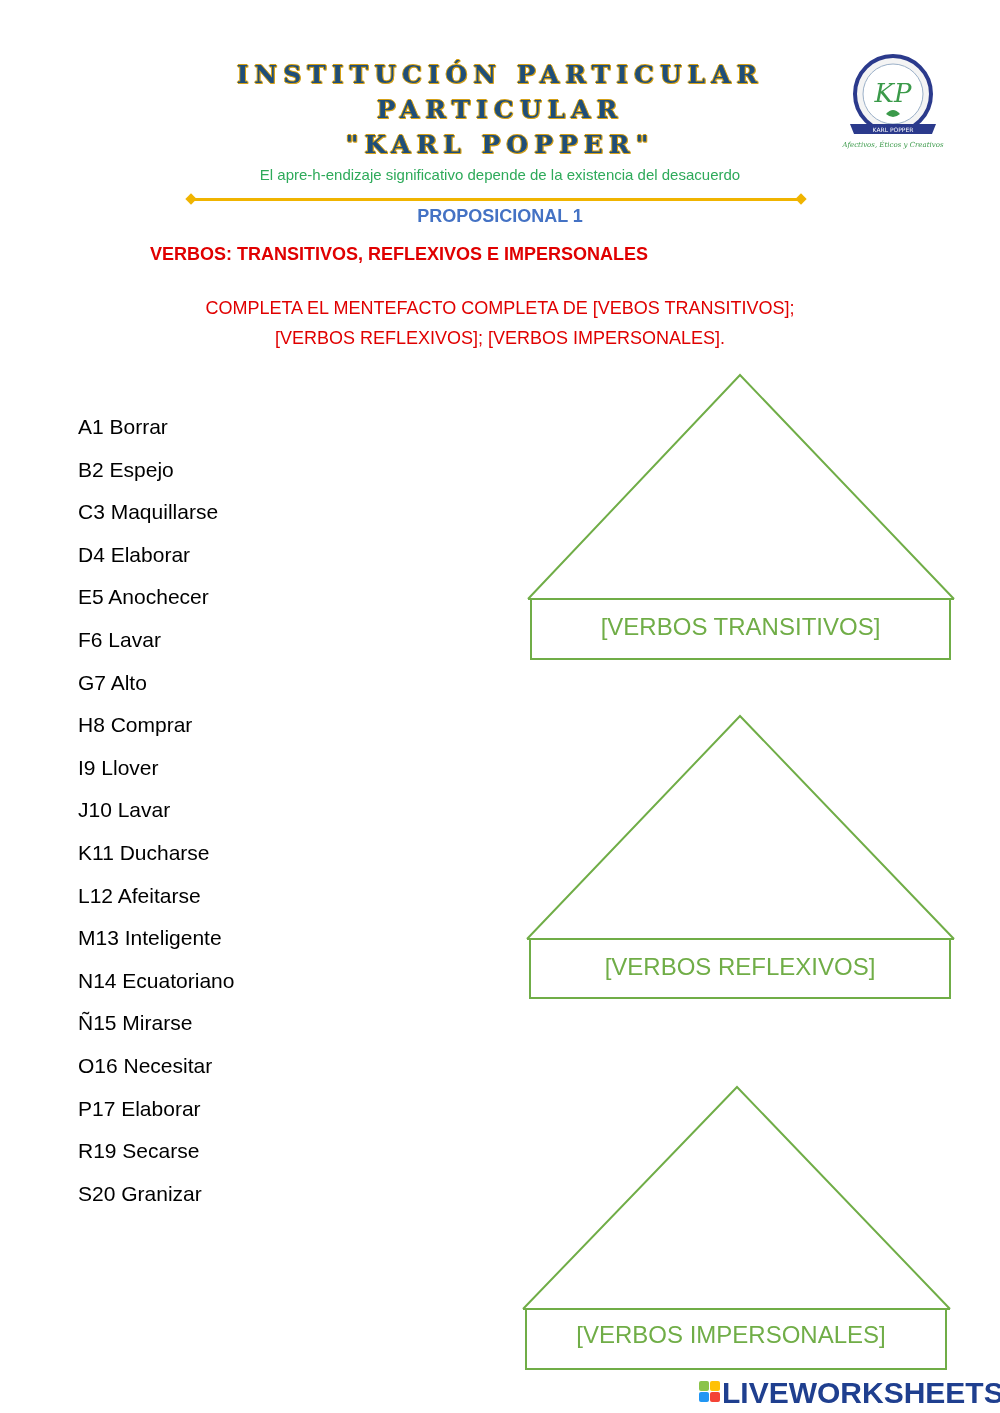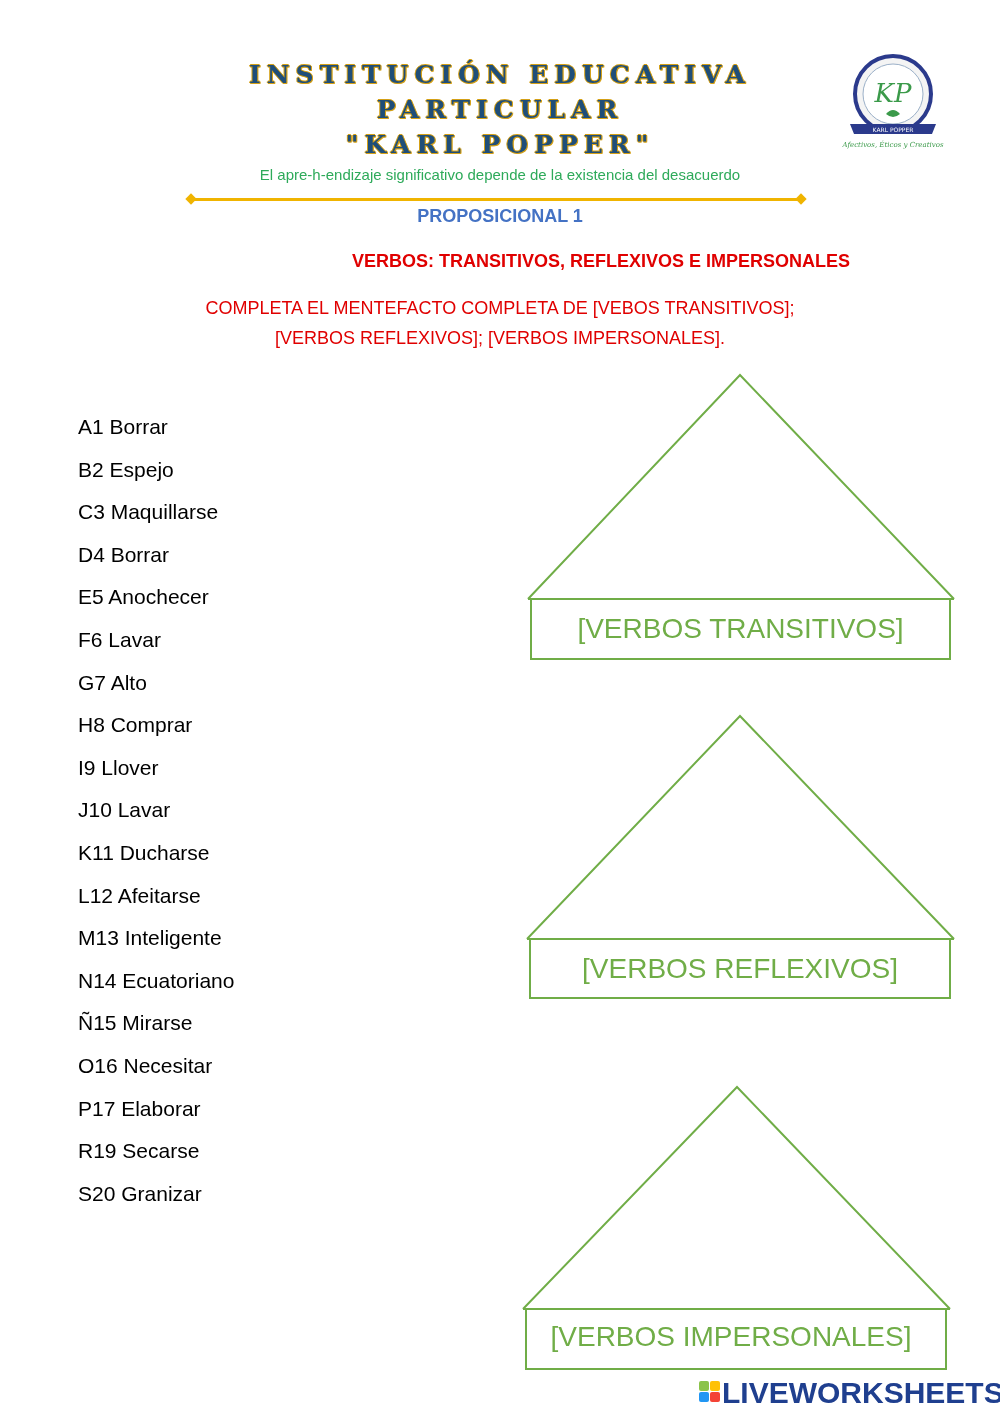--- a/index.html
+++ b/index.html
@@ -8,33 +8,33 @@
   .title-line {
     position:absolute; left:200px; width:600px; text-align:center;
     font-family:"DejaVu Serif", serif; font-weight:900; color:#1f4e79;
     font-size:25px; letter-spacing:6px;
     text-shadow: 1px 1px 0 #d4a017, -1px 0 0 #d4a017, 0 -1px 0 #d4a017, 1px 0 0 #d4a017, 0 1px 0 #d4a017;
   }
   .motto { position:absolute; left:180px; width:640px; top:166px; text-align:center; color:#2eaa5a; font-size:15px; font-family:Liberation Sans, sans-serif; }
   .gold-rule { position:absolute; left:190px; top:198px; width:614px; height:3px; background:#f0b400; }
   .diamond { position:absolute; width:8px; height:8px; background:#f0b400; transform:rotate(45deg); top:195px; }
   .prop { position:absolute; left:300px; width:400px; top:206px; text-align:center; color:#4472c4; font-weight:bold; font-size:18px; }
-  .subtitle { position:absolute; left:150px; width:700px; top:251px; text-align:right; color:#e00000; font-weight:bold; font-size:18px; }
+  .subtitle { position:absolute; left:150px; width:700px; top:244px; text-align:left; color:#e00000; font-weight:bold; font-size:18px; }
   .instr { position:absolute; left:150px; width:700px; top:293px; text-align:center; color:#e00000; font-size:18px; line-height:30px; }
   .word-list { position:absolute; left:63px; top:398px; margin:15px; padding:0; list-style:none; }
   .word-list li { height:42.6px; font-size:21px; color:#000; line-height:28px; }
   .logo { position:absolute; left:836px; top:52px; width:115px; height:100px; }
-  .diagram-label { position:absolute; text-align:center; color:#70ad47; font-size:28px; font-family:"Liberation Sans", sans-serif; }
+  .diagram-label { position:absolute; text-align:center; color:#70ad47; font-size:24px; font-family:"Liberation Sans", sans-serif; }
   .lw-brand { position:absolute; left:722px; top:1376px; color:#1f3f8f; font-weight:900; font-size:30px; letter-spacing:0px; font-family:"Liberation Sans", sans-serif; }
   .lw-icon { position:absolute; left:699px; top:1381px; width:22px; height:22px; }
 </style>
 </head>
 <body>
 
-<div class="title-line" style="top:60px;">INSTITUCIÓN EDUCATIVA</div>
+<div class="title-line" style="top:60px;">INSTITUCIÓN PARTICULAR</div>
 <div class="title-line" style="top:95px;">PARTICULAR</div>
 <div class="title-line" style="top:130px;">"KARL POPPER"</div>
 
 <div class="logo">
   <svg width="115" height="100" viewBox="0 0 115 100">
     <circle cx="57" cy="42" r="38" fill="#f4f4f4" stroke="#2b3a8c" stroke-width="4"></circle>
     <circle cx="57" cy="42" r="30" fill="#ffffff" stroke="#9bb0c8" stroke-width="1"></circle>
     <text x="57" y="50" text-anchor="middle" font-family="DejaVu Serif, serif" font-style="italic" font-size="26" fill="#3b9a4a">KP</text>
     <path d="M50 62 q7 -8 14 0 q-7 6 -14 0z" fill="#3b9a4a"></path>
     <path d="M14 72 L100 72 L96 82 L18 82 Z" fill="#2b3a8c"></path>
@@ -52,21 +52,21 @@
 <div class="subtitle">VERBOS: TRANSITIVOS, REFLEXIVOS E IMPERSONALES</div>
 <div class="instr">
   <div>COMPLETA EL MENTEFACTO COMPLETA DE [VEBOS TRANSITIVOS];</div>
   <div>[VERBOS REFLEXIVOS]; [VERBOS IMPERSONALES].</div>
 </div>
 
 <ul class="word-list">
   <li>A1 Borrar</li>
   <li>B2 Espejo</li>
   <li>C3 Maquillarse</li>
-  <li>D4 Borrar</li>
+  <li>D4 Elaborar</li>
   <li>E5 Anochecer</li>
   <li>F6 Lavar</li>
   <li>G7 Alto</li>
   <li>H8 Comprar</li>
   <li>I9 Llover</li>
   <li>J10 Lavar</li>
   <li>K11 Ducharse</li>
   <li>L12 Afeitarse</li>
   <li>M13 Inteligente</li>
   <li>N14 Ecuatoriano</li>

